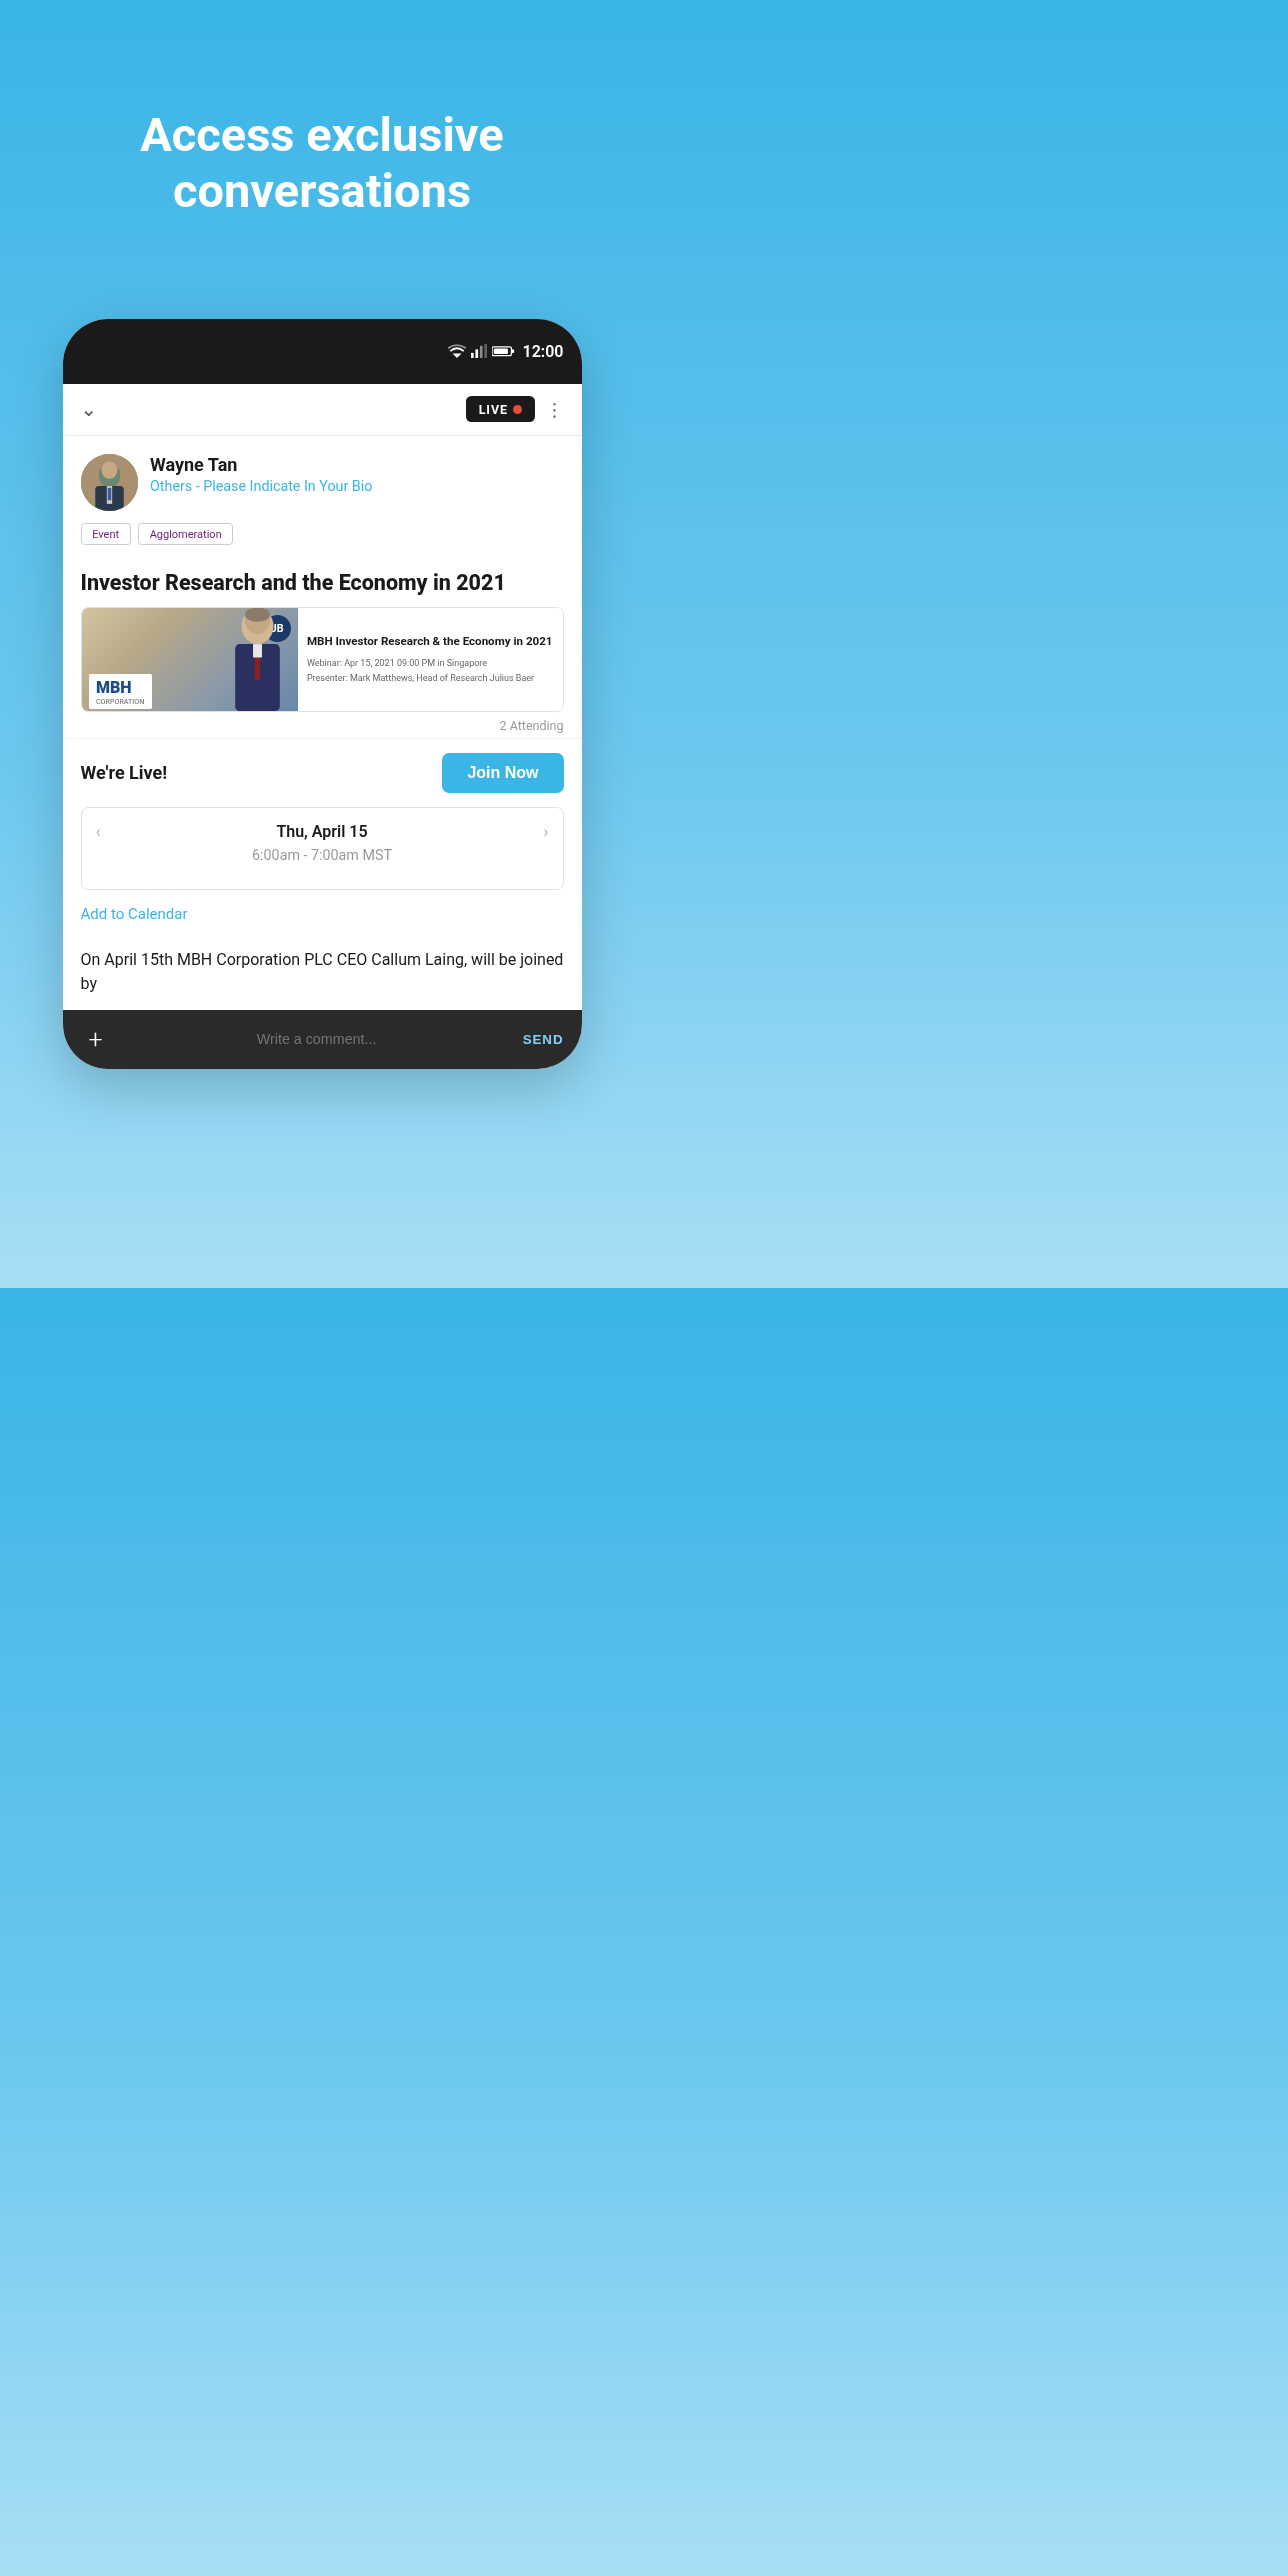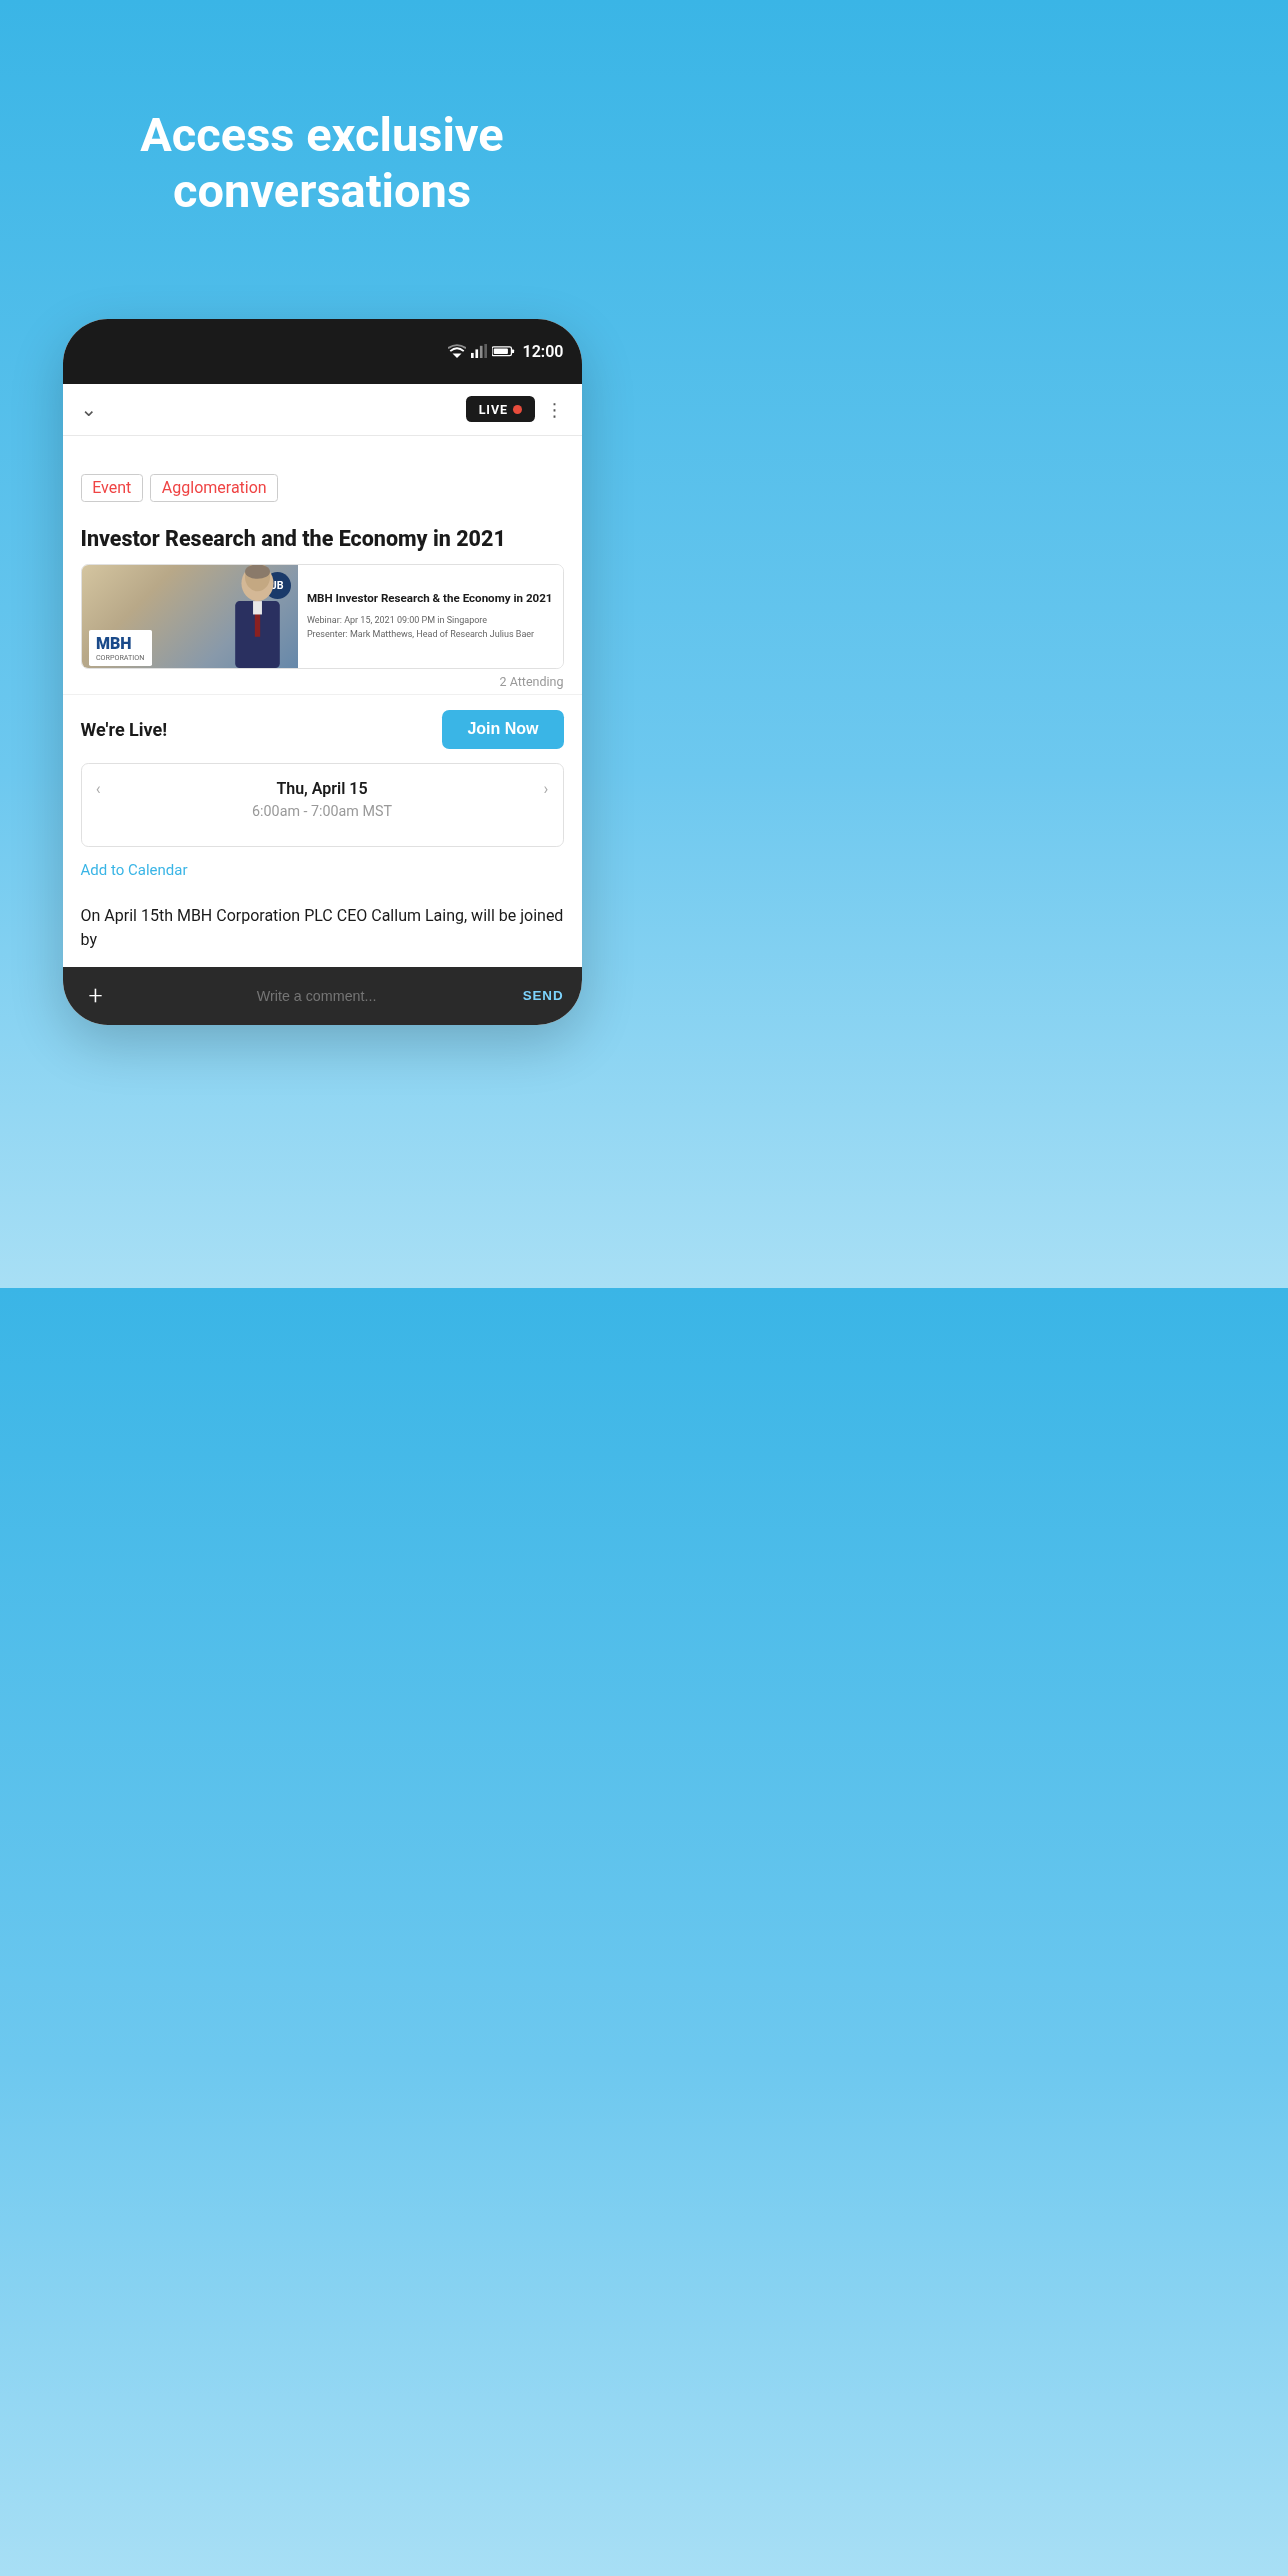--- a/index.html
+++ b/index.html
@@ -146,23 +146,22 @@
     .tags {
       display: flex;
       gap: 7.2px;
       flex-wrap: wrap;
     }
 
     .tag {
       border: 0.9px solid #ccc;
       border-radius: 3.6px;
       padding: 3.6px 10.7px;
-      font-size: 16px;
-      color: #ef4444;
-      margin-top: 20px;
+      font-size: 11px;
+      color: #701a75;
     }
 
     
     .post-title {
       padding: 14.3px 18px 10.7px;
       font-size: 21.5px;
       font-weight: 800;
       color: #1a1a1a;
       line-height: 1.3;
     }
@@ -454,20 +453,43 @@
     <div class="nav-right">
       <div class="live-badge">
         <span>LIVE</span>
         <span class="live-dot"></span>
       </div>
       <span class="more-icon">⋮</span>
     </div>
   </div>
 
   <div class="user-section">
+    <div class="user-header">
+      <div class="avatar">
+
+        <svg width="57" height="57" viewBox="0 0 64 64">
+          <rect width="64" height="64" fill="#c4a882"></rect>
+
+          <rect width="64" height="64" fill="#a89070"></rect>
+
+          <ellipse cx="32" cy="24" rx="12" ry="14" fill="#6a8870"></ellipse>
+
+          <ellipse cx="32" cy="18" rx="9" ry="10" fill="#c8a882"></ellipse>
+
+          <rect x="16" y="36" width="32" height="28" rx="4" fill="#2a3a4a"></rect>
+
+          <rect x="29" y="36" width="6" height="20" fill="#cccccc"></rect>
+          <rect x="30" y="38" width="4" height="14" fill="#3a5a9a"></rect>
+        </svg>
+      </div>
+      <div class="user-details">
+        <div class="user-name">Wayne Tan</div>
+        <div class="user-subtitle">Others - Please Indicate In Your Bio</div>
+      </div>
+    </div>
     <div class="tags">
       <span class="tag">Event</span>
       <span class="tag">Agglomeration</span>
     </div>
   </div>
 
   <div class="post-title">Investor Research and the Economy in 2021</div>
 
   <div class="event-image-area">
     <div class="event-image-left">

